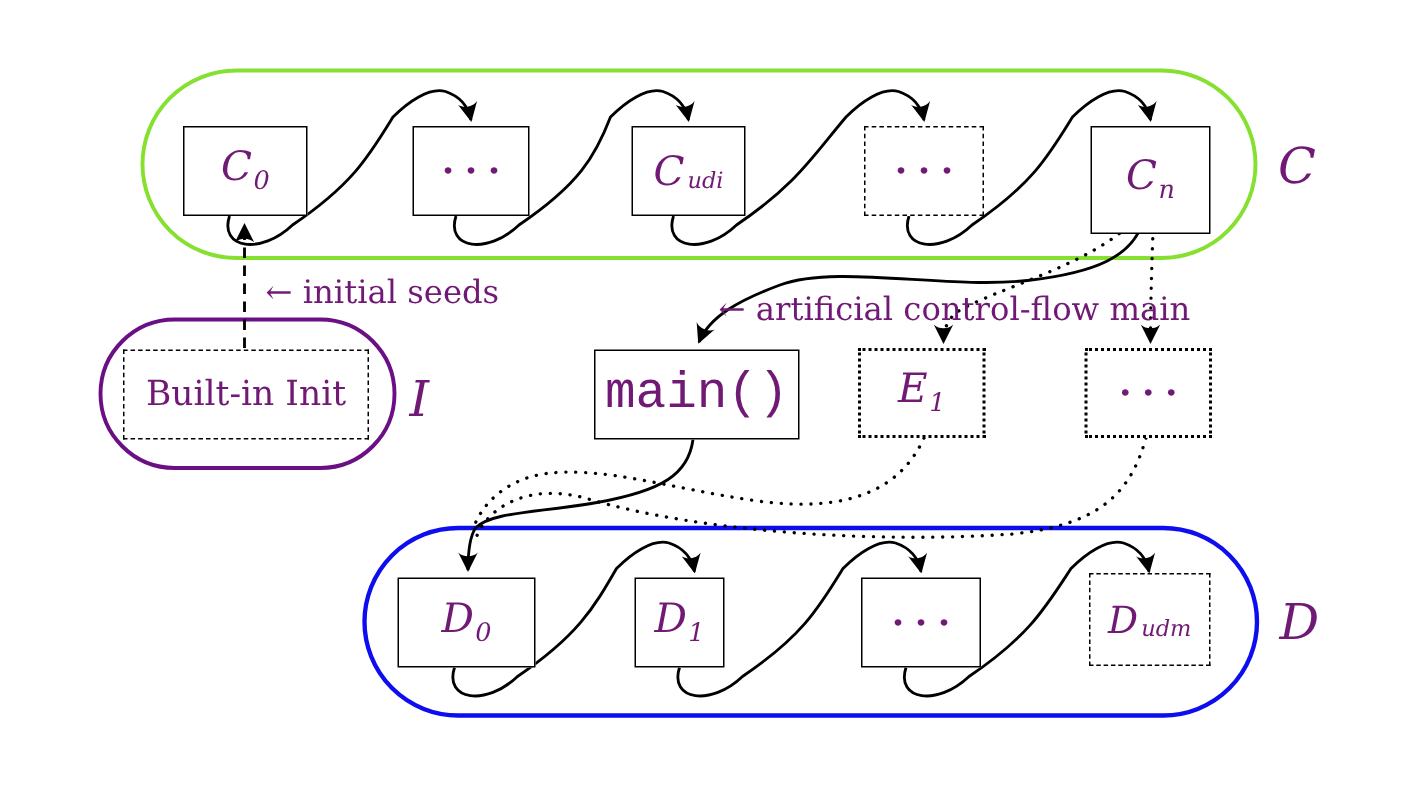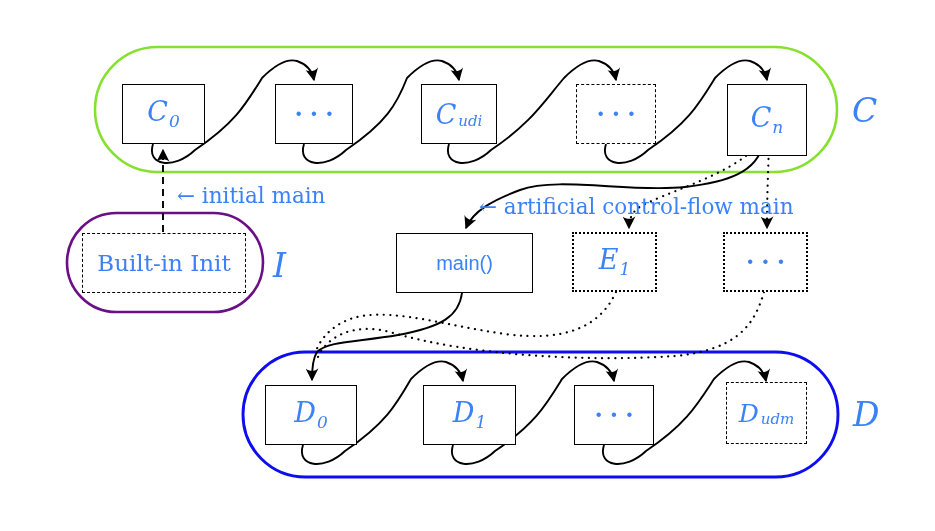--- a/index.html
+++ b/index.html
@@ -1,35 +1,35 @@
 <!DOCTYPE html>
 <html><head>
 <meta charset="utf-8">
 <style>
   html,body{margin:0;padding:0;background:#fff;}
   .stage{
     position:relative;width:935px;height:531px;background:#ffffff;
-    font-family:"DejaVu Serif",serif;color:#3b82f6;overflow:hidden;
+    font-family:"DejaVu Serif",serif;color:#701a75;overflow:hidden;
   }
   svg.layer{position:absolute;left:0;top:0;}
   .node{
     position:absolute;background:#fff;border:1.9px solid #000;
     display:flex;align-items:center;justify-content:center;box-sizing:border-box;
   }
   .node.dashed{border-style:dashed;}
   .node.dotted{border-style:dotted;border-width:2px;}
   .math{font-style:italic;font-size:27px;line-height:1;}
   .math sub{font-size:17px;font-style:italic;margin-left:1px;}
   .stack{
     display:inline-flex;flex-direction:row;align-items:flex-start;
     font-size:15px;line-height:1.05;margin-left:2px;transform:translateY(2px);
     font-style:italic;
   }
   .plain{font-size:23px;line-height:1;}
-  .mono{font-family:Liberation Sans, sans-serif;font-size:20px;line-height:1;font-style:normal;}
+  .mono{font-family:Liberation Mono, monospace;font-size:34px;line-height:1;font-style:normal;}
   .dots{font-weight:bold;font-size:24px;letter-spacing:7px;margin-right:-7px;line-height:1;}
   .group-label{position:absolute;font-style:italic;font-size:33px;line-height:1;}
   .annot{position:absolute;font-size:21.5px;line-height:1;white-space:nowrap;}
 </style>
 </head>
 <body>
 
 <div class="stage">
 
   <svg class="layer" width="935" height="531" viewBox="0 0 935 531">
@@ -100,33 +100,33 @@
   <div class="node dotted" style="left:572px;top:232px;width:85px;height:60px">
     <span class="math"><span>E</span><sub>1</sub></span>
   </div>
   <div class="node dotted" style="left:723px;top:232px;width:85px;height:60px">
     <span class="dots">···</span>
   </div>
 
   <div class="node" style="left:265px;top:385px;width:92px;height:60px">
     <span class="math"><span>D</span><sub>0</sub></span>
   </div>
-  <div class="node" style="left:423px;top:385px;width:93px;height:60px">
+  <div class="node" style="left:423px;top:385px;width:60px;height:60px">
     <span class="math"><span>D</span><sub>1</sub></span>
   </div>
   <div class="node" style="left:574px;top:385px;width:80px;height:60px">
     <span class="dots">···</span>
   </div>
   <div class="node dashed" style="left:726px;top:382px;width:81px;height:62px">
     <span class="math" style="font-size:25px"><span>D</span><span class="stack">
           <span>ud</span>
           <span>m</span>
         </span></span>
   </div>
 
   <div class="group-label" style="left:852px;top:94px">C</div>
   <div class="group-label" style="left:273px;top:249px">I</div>
   <div class="group-label" style="left:853px;top:398px">D</div>
 
-  <div class="annot" style="left:177px;top:185px">← initial main</div>
+  <div class="annot" style="left:177px;top:185px">← initial seeds</div>
   <div class="annot" style="left:479px;top:196px">← artificial control-flow main</div>
 
 </div>
 
 </body></html>

